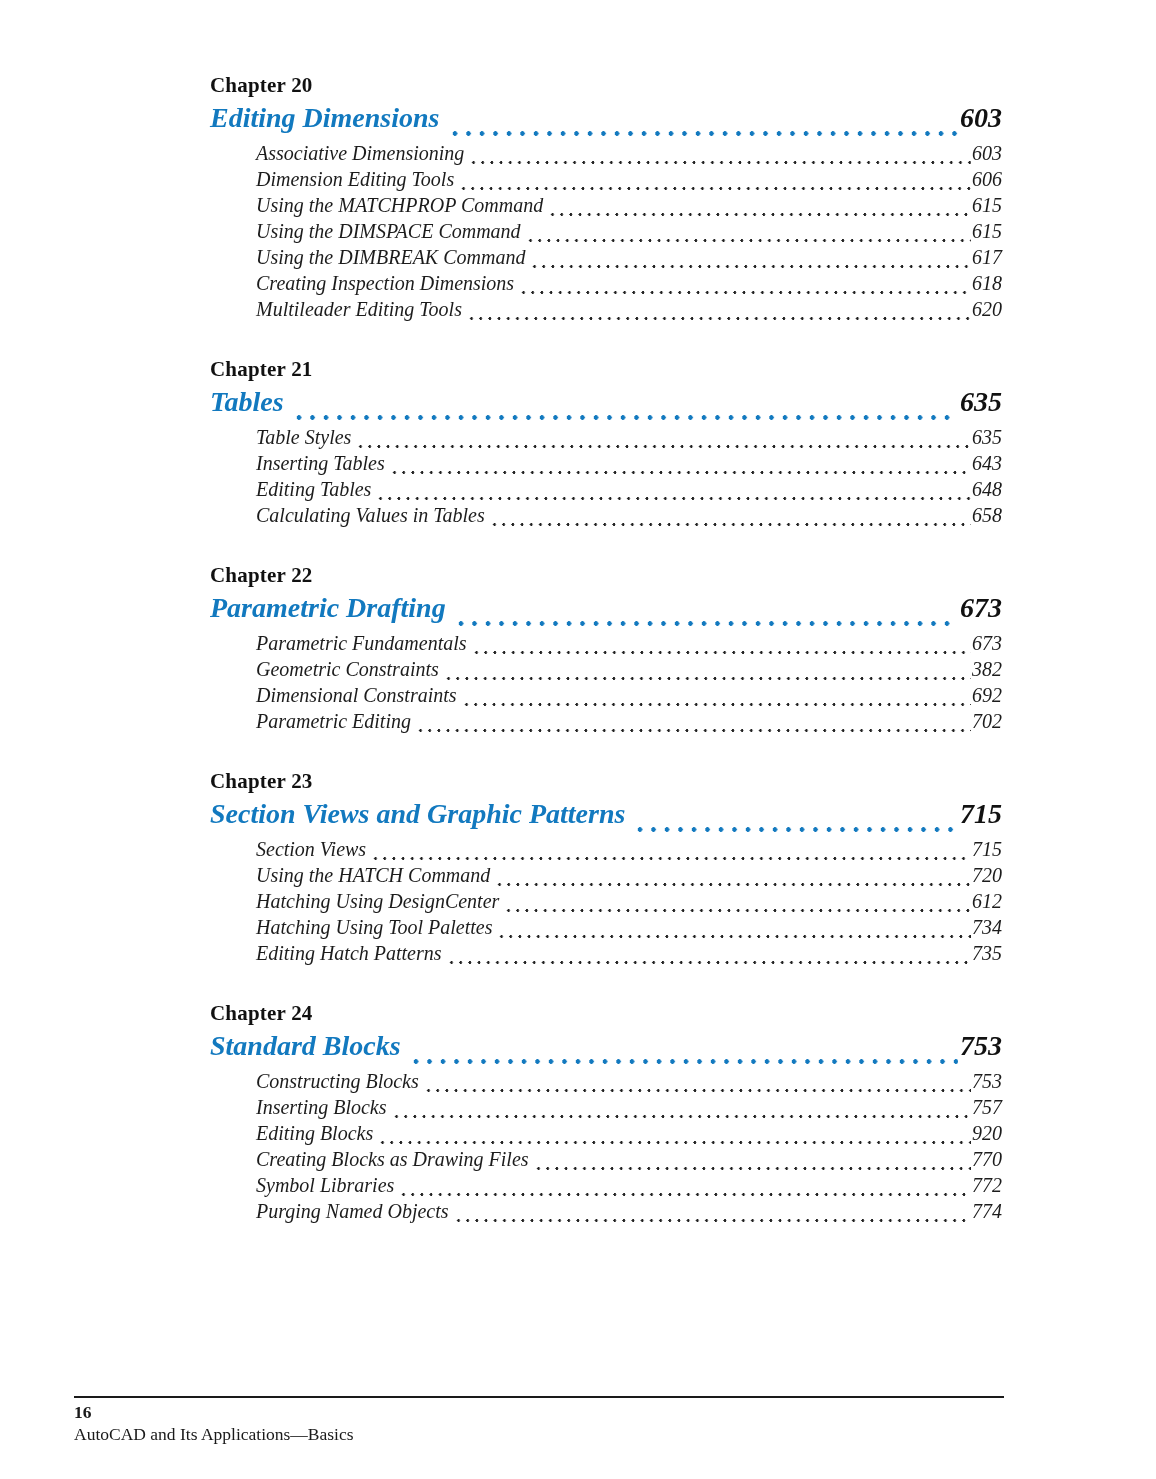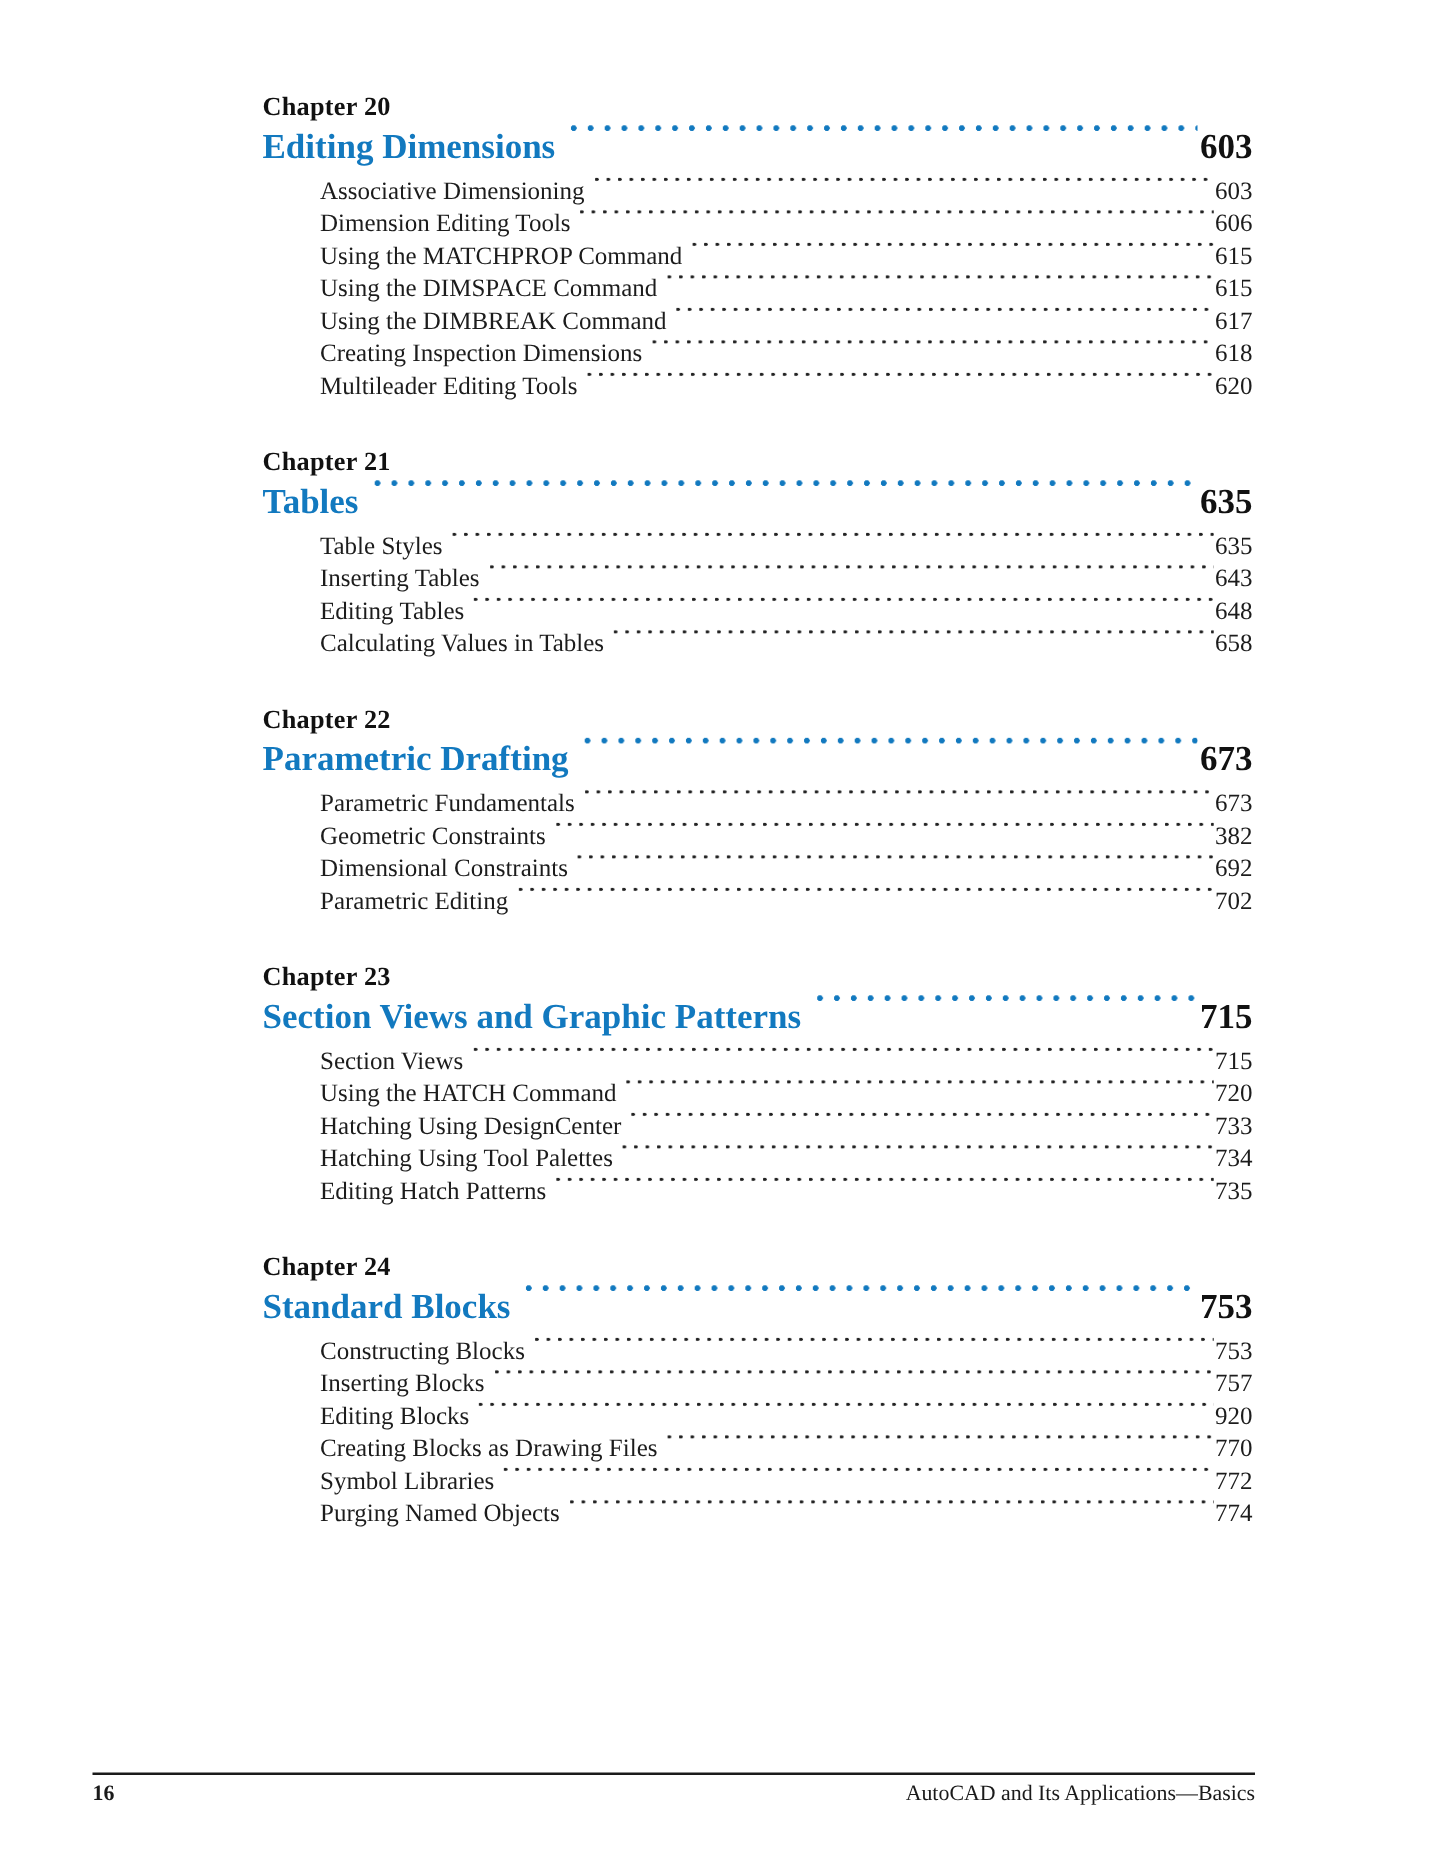--- a/index.html
+++ b/index.html
@@ -30,21 +30,22 @@
   .chapter-label {
     font-size: 21px;
     line-height: 26px;
     font-weight: bold;
     color: #111;
     letter-spacing: 0.2px;
   }
 
   .row {
     display: flex;
-    align-items: flex-start;
+    align-items: flex-end;
+    font-style: italic;
   }
 
   .chapter-title-row {
     font-size: 28px;
     line-height: 40px;
     font-weight: bold;
   }
 
   .chapter-title { color: var(--accent); white-space: nowrap; }
 
@@ -91,20 +92,21 @@
     left: 74px;
     width: 930px;
     bottom: 34px;
     border-top: 2px solid #1a1a1a;
     padding-top: 3px;
     display: flex;
     justify-content: space-between;
     align-items: baseline;
     font-size: 17.5px;
     line-height: 22px;
+    flex-direction: column;
   }
 
   .footer-page-number { font-weight: bold; }
   .footer-book-title { font-weight: normal; }
 </style>
 </head>
 <body>
 
 <main class="toc">
   <section class="chapter-block">
@@ -244,21 +246,21 @@
 
   <div class="row section-row">
     <span class="section-title">Using the HATCH Command</span>
     <span class="leader section-leader"></span>
     <span class="section-page">720</span>
   </div>
 
   <div class="row section-row">
     <span class="section-title">Hatching Using DesignCenter</span>
     <span class="leader section-leader"></span>
-    <span class="section-page">733</span>
+    <span class="section-page">612</span>
   </div>
 
   <div class="row section-row">
     <span class="section-title">Hatching Using Tool Palettes</span>
     <span class="leader section-leader"></span>
     <span class="section-page">734</span>
   </div>
 
   <div class="row section-row">
     <span class="section-title">Editing Hatch Patterns</span>

